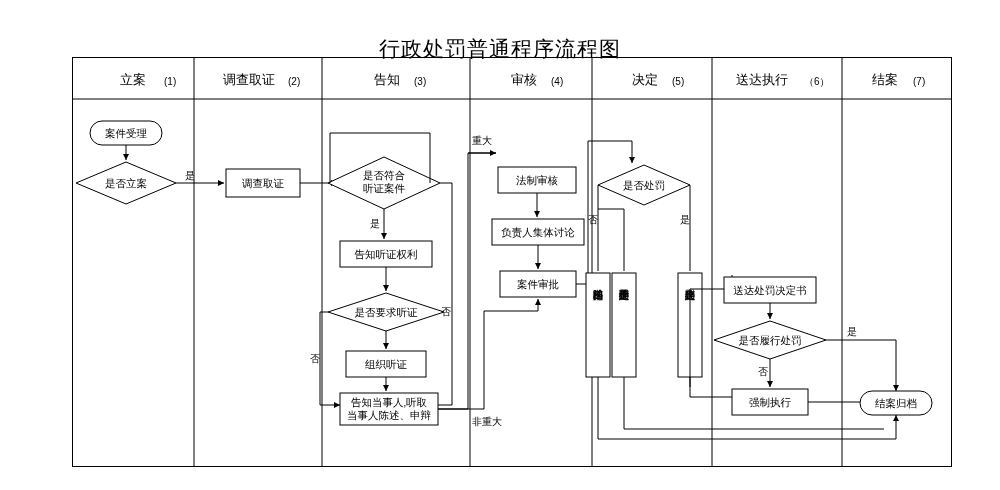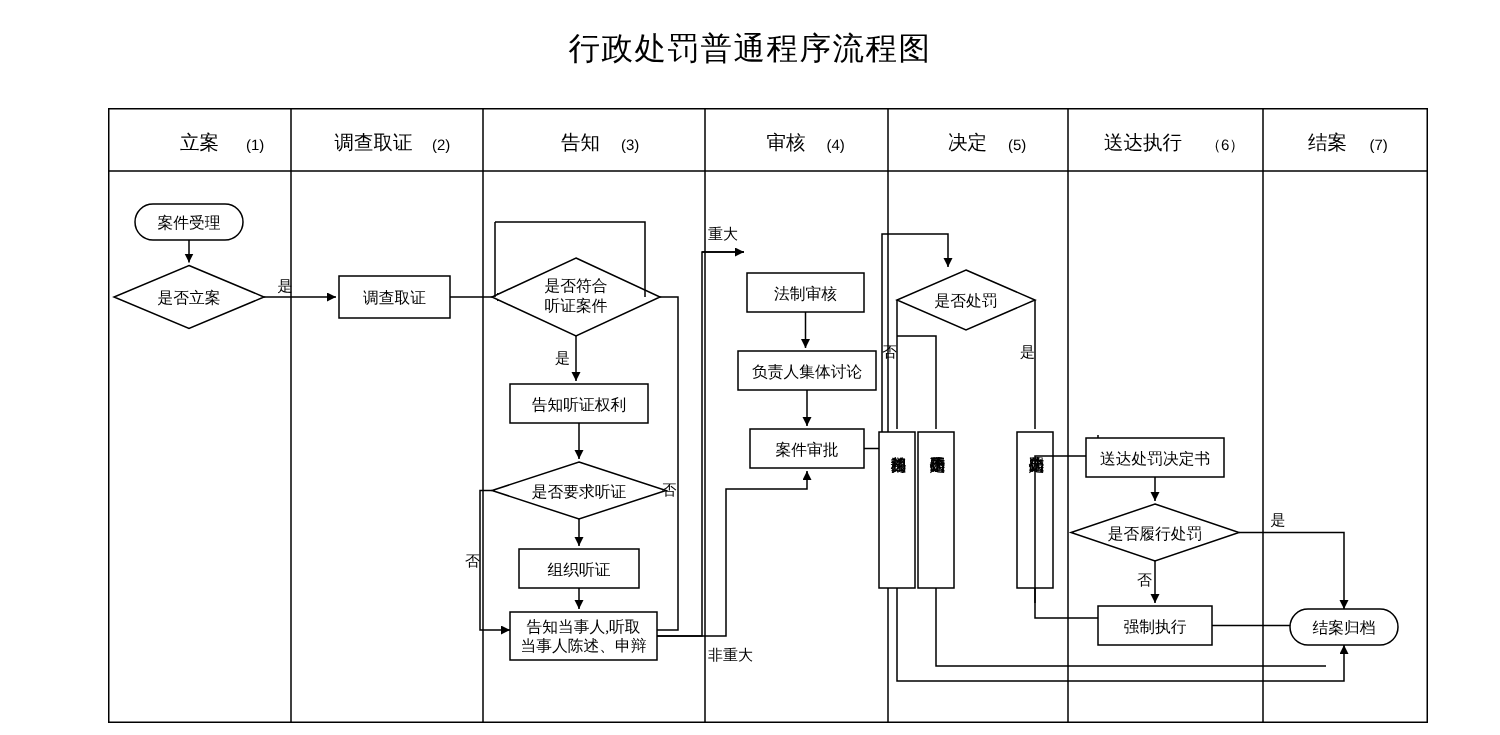--- a/index.html
+++ b/index.html
@@ -10,32 +10,32 @@
   body {
     width: 1000px;
     height: 490px;
     font-family: "Liberation Sans", sans-serif;
     color: #000;
     position: relative;
     overflow: hidden;
   }
   #title {
     position: absolute;
-    top: 18px;
+    top: 35px;
     left: 0;
     width: 1000px;
     text-align: center;
     font-size: 21px;
     font-family: "Liberation Serif", serif;
     letter-spacing: 1px;
   }
   #diagram {
     position: absolute;
     left: 72px;
-    top: 72px;
+    top: 57px;
     width: 880px;
     height: 368px;
   }
   svg { display: block; }
   .lane-label {
     font-size: 13px;
     font-family: "Liberation Serif", serif;
   }
   .lane-num {
     font-size: 10px;

